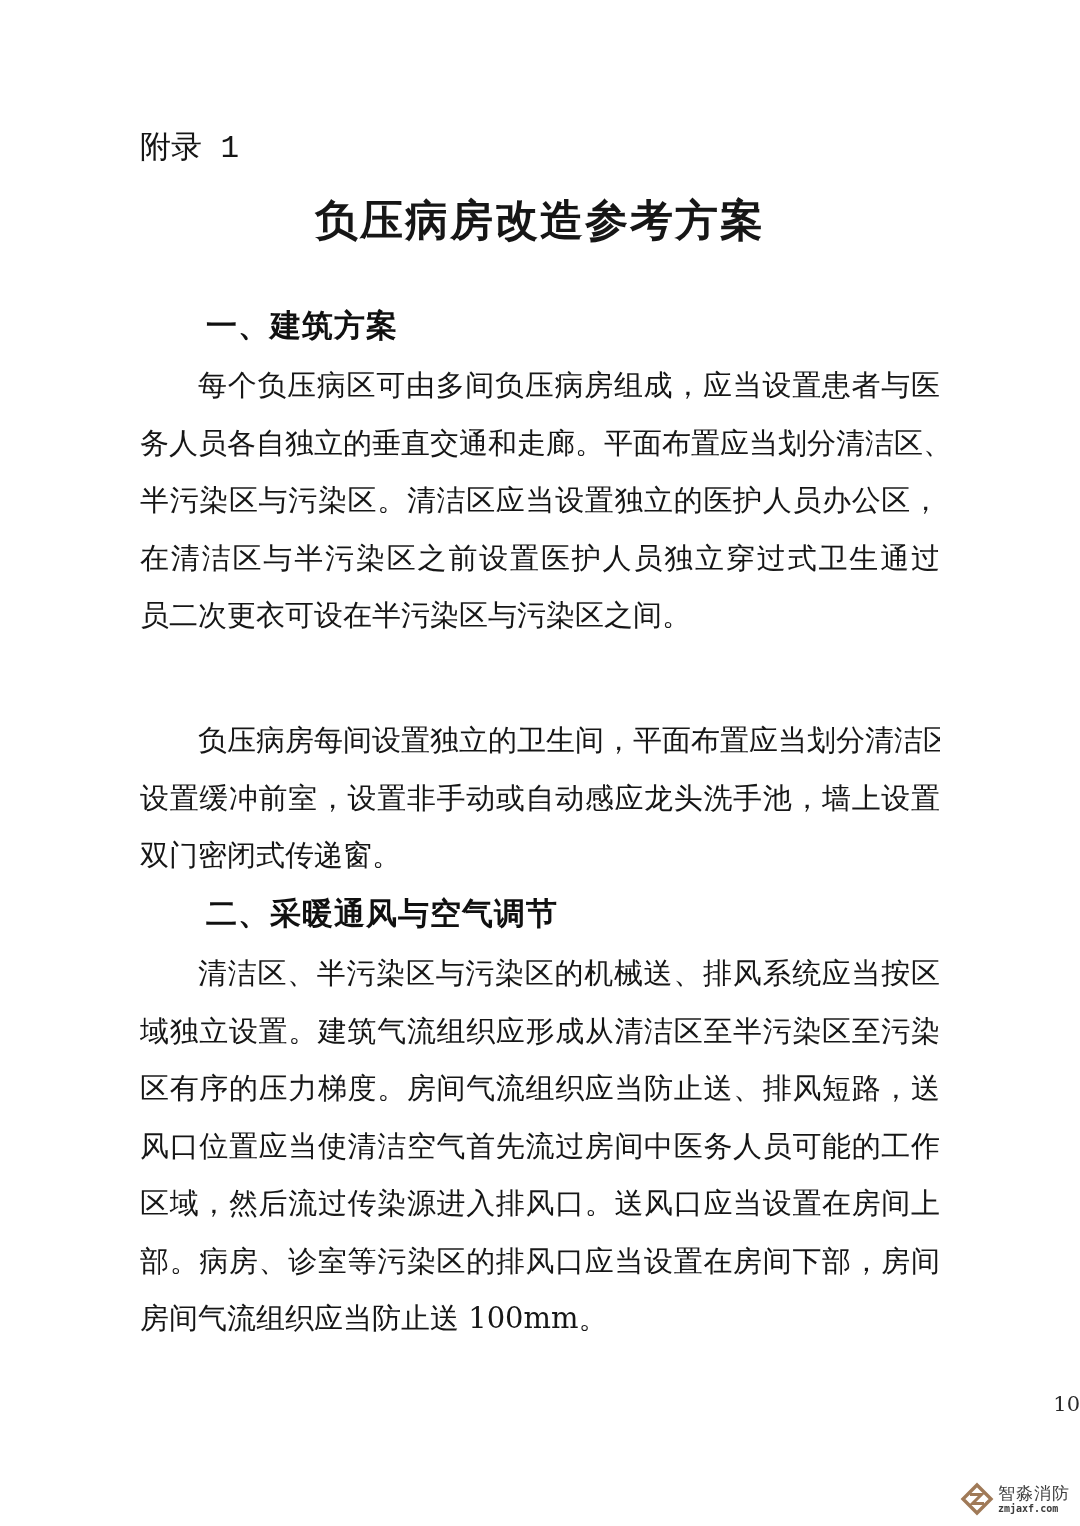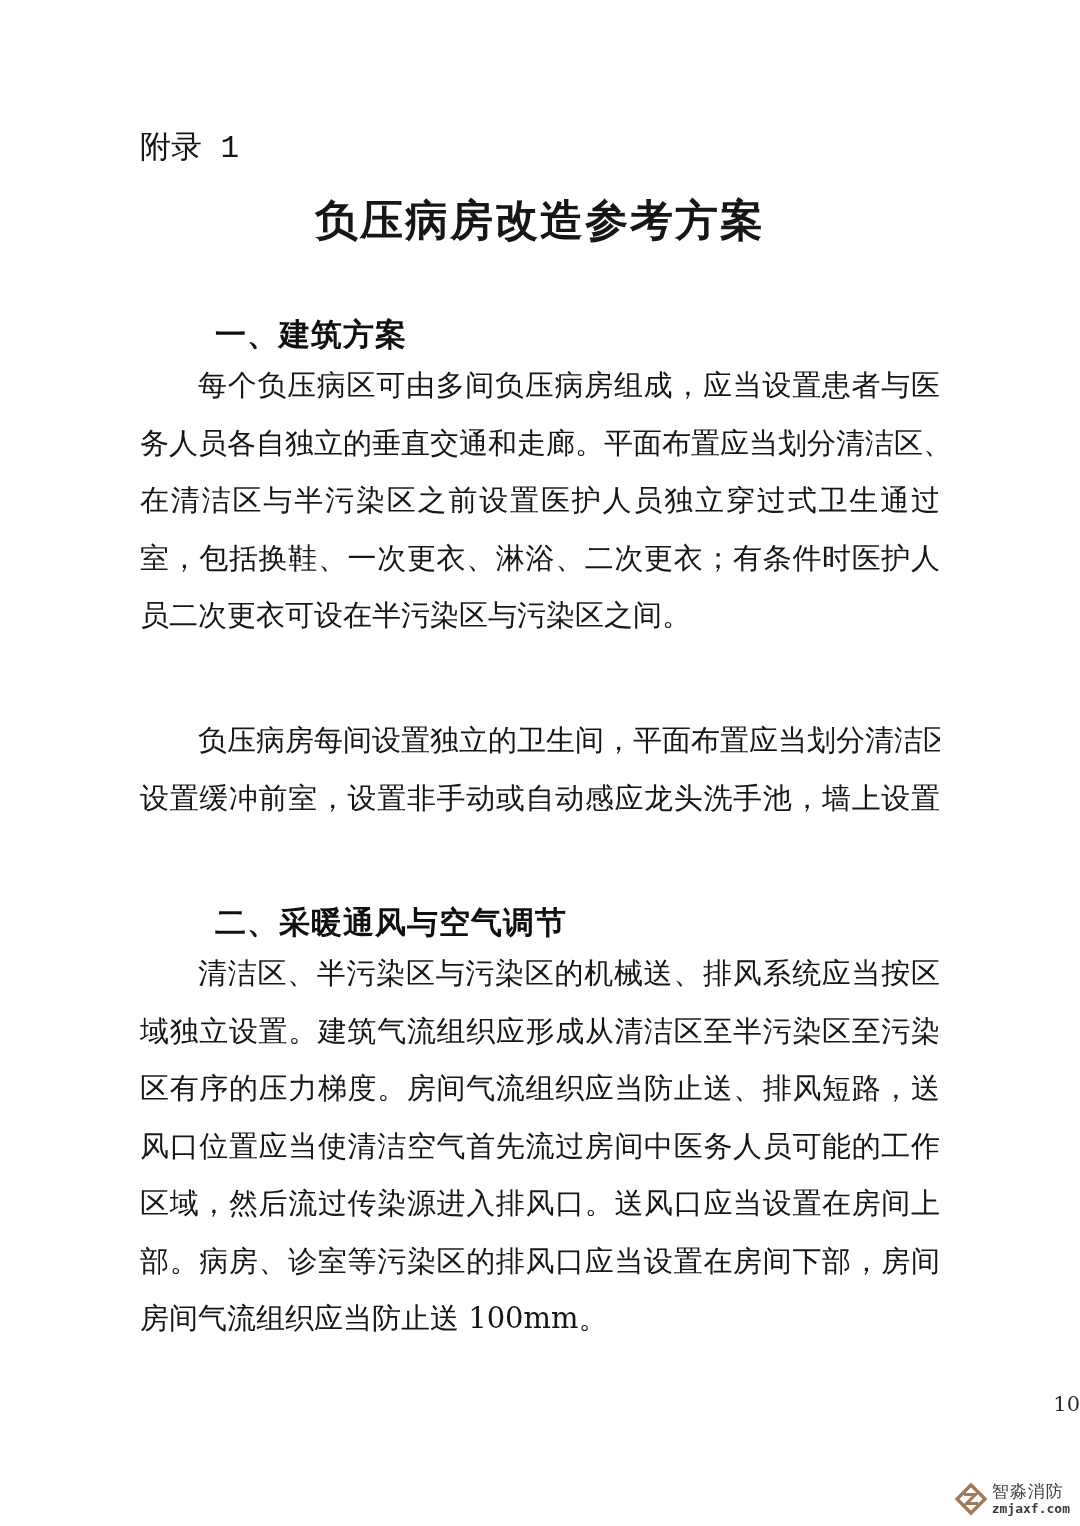--- a/index.html
+++ b/index.html
@@ -29,21 +29,21 @@
     text-align: center;
     font-size: 43px;
     line-height: 54px;
     font-weight: bold;
     letter-spacing: 2px;
     font-family: "DejaVu Serif", serif;
   }
   .sec-heading {
     position: absolute;
     left: 199px;
-    margin: 16px;
+    margin: 7px;
     font-size: 31px;
     line-height: 40px;
     font-weight: bold;
     letter-spacing: 1px;
     font-family: "DejaVu Sans", "Liberation Sans", sans-serif;
     color: #101010;
   }
   .sec-heading.h1 { top: 298px; }
   .sec-heading.h2 { top: 886px; }
   .para {
@@ -87,48 +87,49 @@
   .wm-logo { width: 34px; height: 34px; flex: 0 0 auto; }
   .wm-text { display: flex; flex-direction: column; line-height: 1; }
   .wm-brand {
     font-size: 17px;
     letter-spacing: 1px;
     color: #3f3f3f;
     font-family: "DejaVu Sans", "Liberation Sans", sans-serif;
   }
   .wm-site {
     margin-top: 2px;
-    font-size: 13px;
+    font-size: 10px;
     font-weight: bold;
     color: #3b3b3b;
     font-family: "DejaVu Sans Mono", "Liberation Mono", monospace;
   }
 </style>
 </head>
 <body>
 
 <div class="page">
 
   <div class="appendix">附录 1</div>
 
   <h1 class="doc-title">负压病房改造参考方案</h1>
 
   <h2 class="sec-heading h1">一、建筑方案</h2>
 
   <div class="para p1">
     <div class="line first">每个负压病区可由多间负压病房组成，应当设置患者与医</div>
     <div class="line">务人员各自独立的垂直交通和走廊。平面布置应当划分清洁区、</div>
+    <div class="line">半污染区与污染区。清洁区应当设置独立的医护人员办公区，</div>
     <div class="line">在清洁区与半污染区之前设置医护人员独立穿过式卫生通过</div>
-    <div class="line">室，包括换鞋、一次更衣、淋浴、二次更衣；有条件时医护人</div>
     <div class="line end">员二次更衣可设在半污染区与污染区之间。</div>
   </div>
 
   <div class="para p2">
     <div class="line first">负压病房每间设置独立的卫生间，平面布置应当划分清洁区</div>
     <div class="line">设置缓冲前室，设置非手动或自动感应龙头洗手池，墙上设置</div>
+    <div class="line end">双门密闭式传递窗。</div>
   </div>
 
   <h2 class="sec-heading h2">二、采暖通风与空气调节</h2>
 
   <div class="para p3">
     <div class="line first">清洁区、半污染区与污染区的机械送、排风系统应当按区</div>
     <div class="line">域独立设置。建筑气流组织应形成从清洁区至半污染区至污染</div>
     <div class="line">区有序的压力梯度。房间气流组织应当防止送、排风短路，送</div>
     <div class="line">风口位置应当使清洁空气首先流过房间中医务人员可能的工作</div>
     <div class="line">区域，然后流过传染源进入排风口。送风口应当设置在房间上</div>

